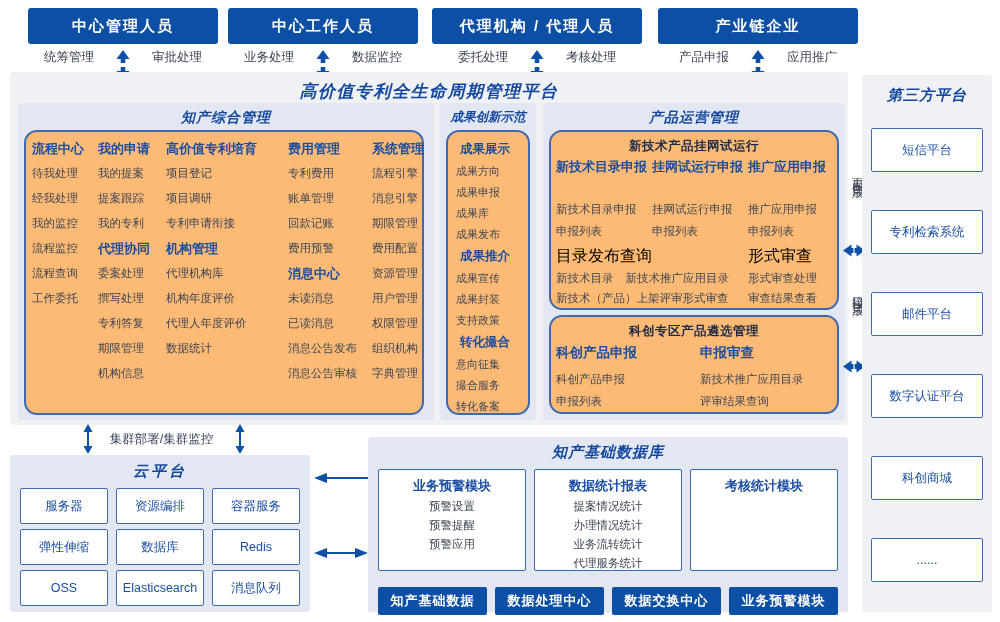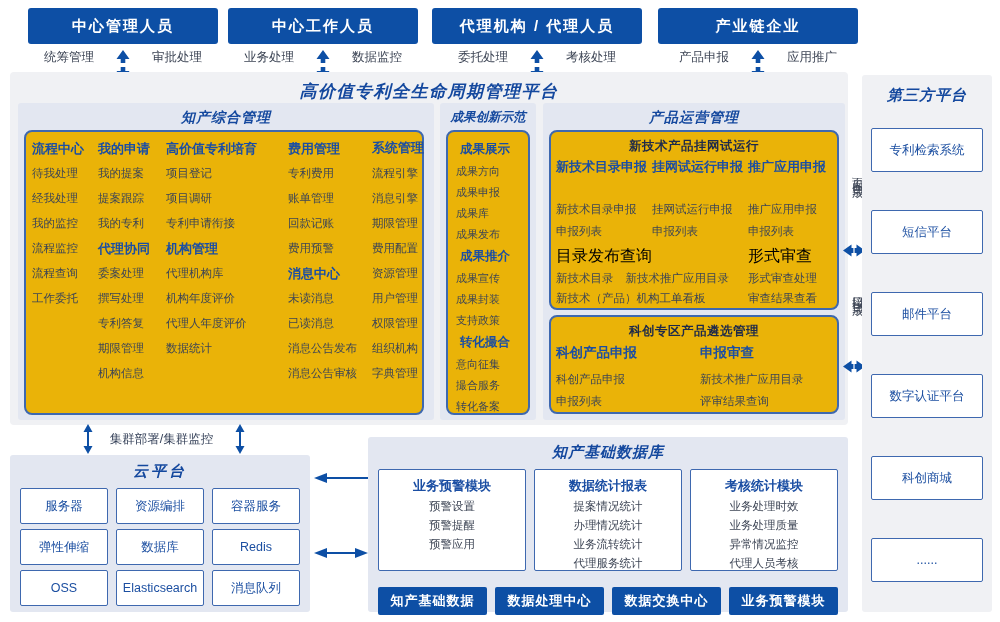--- a/index.html
+++ b/index.html
@@ -18,21 +18,21 @@
   .smalllbl{font-size:12.5px;color:#3d4555;white-space:nowrap;}
   
   .container{background:#f0f1f4;border-radius:4px;}
   .main-title{
     text-align:center;font-size:17px;font-weight:bold;font-style:italic;color:#14489e;letter-spacing:1.5px;
   }
   .panel{background:#e3e7f1;border-radius:3px;}
   .panel-title{
     text-align:center;font-weight:bold;font-style:italic;color:#14489e;font-size:14px;letter-spacing:1px;white-space:nowrap;
   }
-  .whitebox{background:#eab308;border:2px solid #3e68af;border-radius:8px;}
+  .whitebox{background:#fdba74;border:2px solid #3e68af;border-radius:13px;}
   
   .col .col-h{height:25px;line-height:25px;font-size:13px;font-weight:bold;color:#1b4ea3;white-space:nowrap;}
   .col .item{height:25px;line-height:25px;font-size:11.5px;color:#3d4555;white-space:nowrap;}
   
   .mid-h{height:23px;line-height:23px;font-size:12.5px;font-weight:bold;color:#1b4ea3;padding-left:12px;white-space:nowrap;}
   .mid .item{height:21px;line-height:21px;font-size:11px;color:#3d4555;padding-left:8px;white-space:nowrap;}
   
   .subbox-title{text-align:center;font-size:12.5px;font-weight:bold;color:#1e2a4a;letter-spacing:0.5px;}
   .rg .rg-h{font-size:13px;font-weight:bold;color:#1b4ea3;line-height:18px;}
   .rg .item{height:22px;line-height:22px;font-size:11.5px;color:#3d4555;white-space:nowrap;}
@@ -182,21 +182,21 @@
       <div class="item">费用预警</div>
     </div>
   <div class="col-h">消息中心</div>
   <div>
       <div class="item">未读消息</div>
       <div class="item">已读消息</div>
       <div class="item">消息公告发布</div>
       <div class="item">消息公告审核</div>
     </div>
 </div>
-<div class="abs col" style="left:372px;top:136px;width:54px;font-family:Liberation Mono, monospace;">
+<div class="abs col" style="left:372px;top:136px;width:54px;">
   <div class="col-h">系统管理</div>
   <div>
       <div class="item">流程引擎</div>
       <div class="item">消息引擎</div>
       <div class="item">期限管理</div>
       <div class="item">费用配置</div>
       <div class="item">资源管理</div>
       <div class="item">用户管理</div>
       <div class="item">权限管理</div>
       <div class="item">组织机构</div>
@@ -255,21 +255,21 @@
       <div class="item">推广应用申报</div>
       <div class="item">申报列表</div>
     </div>
 </div>
 <div class="abs rg2" style="left:556px;top:246px;width:188px;">
   <div class="rg-h" style="height:22px;">目录发布查询</div>
   <div class="cat-row">
       <div class="cat-item">新技术目录</div>
       <div class="cat-item">新技术推广应用目录</div>
     </div>
-  <div class="item">新技术（产品）机构工单看板</div>
+  <div class="item">新技术（产品）上架评审形式审查</div>
 </div>
 <div class="abs rg2" style="left:748px;top:246px;width:88px;">
   <div class="rg-h" style="height:22px;">形式审查</div>
   <div>
       <div class="item">形式审查处理</div>
       <div class="item">审查结果查看</div>
     </div>
 </div>
 
 <div class="abs whitebox" style="left:549px;top:315px;width:290px;height:99px;box-sizing:border-box;">
@@ -301,22 +301,22 @@
 <div class="abs" style="left:843px;top:360px;">
   <svg width="22" height="13" viewBox="0 0 22 13">
       <path d="M0 6.5 L8.5 0.5 V4 H10.4 V9 H8.5 V12.5 Z" fill="#0d4fa5"></path>
       <path d="M22 6.5 L13.5 0.5 V4 H11.6 V9 H13.5 V12.5 Z" fill="#0d4fa5"></path>
     </svg>
 </div>
 
 <div class="abs panel" style="left:862px;top:75px;width:130px;height:537px;background:#f0f1f4;">
   <div class="panel-title" style="margin-top:11px;font-size:15px;">第三方平台</div>
   <div class="tp-list" style="margin-top:23px;">
+      <div class="tp-box">短信平台</div>
       <div class="tp-box">专利检索系统</div>
-      <div class="tp-box">短信平台</div>
       <div class="tp-box">邮件平台</div>
       <div class="tp-box">数字认证平台</div>
       <div class="tp-box">科创商城</div>
       <div class="tp-box">......</div>
     </div>
 </div>
 
 <div class="abs" style="left:82px;top:424px;">
   <svg width="12" height="30" viewBox="0 0 12 30">
       <line x1="6" y1="6" x2="6" y2="24" stroke="#0d4fa5" stroke-width="2"></line>
@@ -377,26 +377,20 @@
       <div class="mod-h">数据统计报表</div>
       <div>
           <div class="item">提案情况统计</div>
           <div class="item">办理情况统计</div>
           <div class="item">业务流转统计</div>
           <div class="item">代理服务统计</div>
         </div>
     </div>
     <div class="module">
       <div class="mod-h">考核统计模块</div>
-      <div>
-          <div class="item">业务处理时效</div>
-          <div class="item">业务处理质量</div>
-          <div class="item">异常情况监控</div>
-          <div class="item">代理人员考核</div>
-        </div>
     </div>
   </div>
   <div class="db-buttons" style="margin-top:8px;">
       <div class="db-btn">知产基础数据</div>
       <div class="db-btn">数据处理中心</div>
       <div class="db-btn">数据交换中心</div>
       <div class="db-btn">业务预警模块</div>
     </div>
 </div>
 

